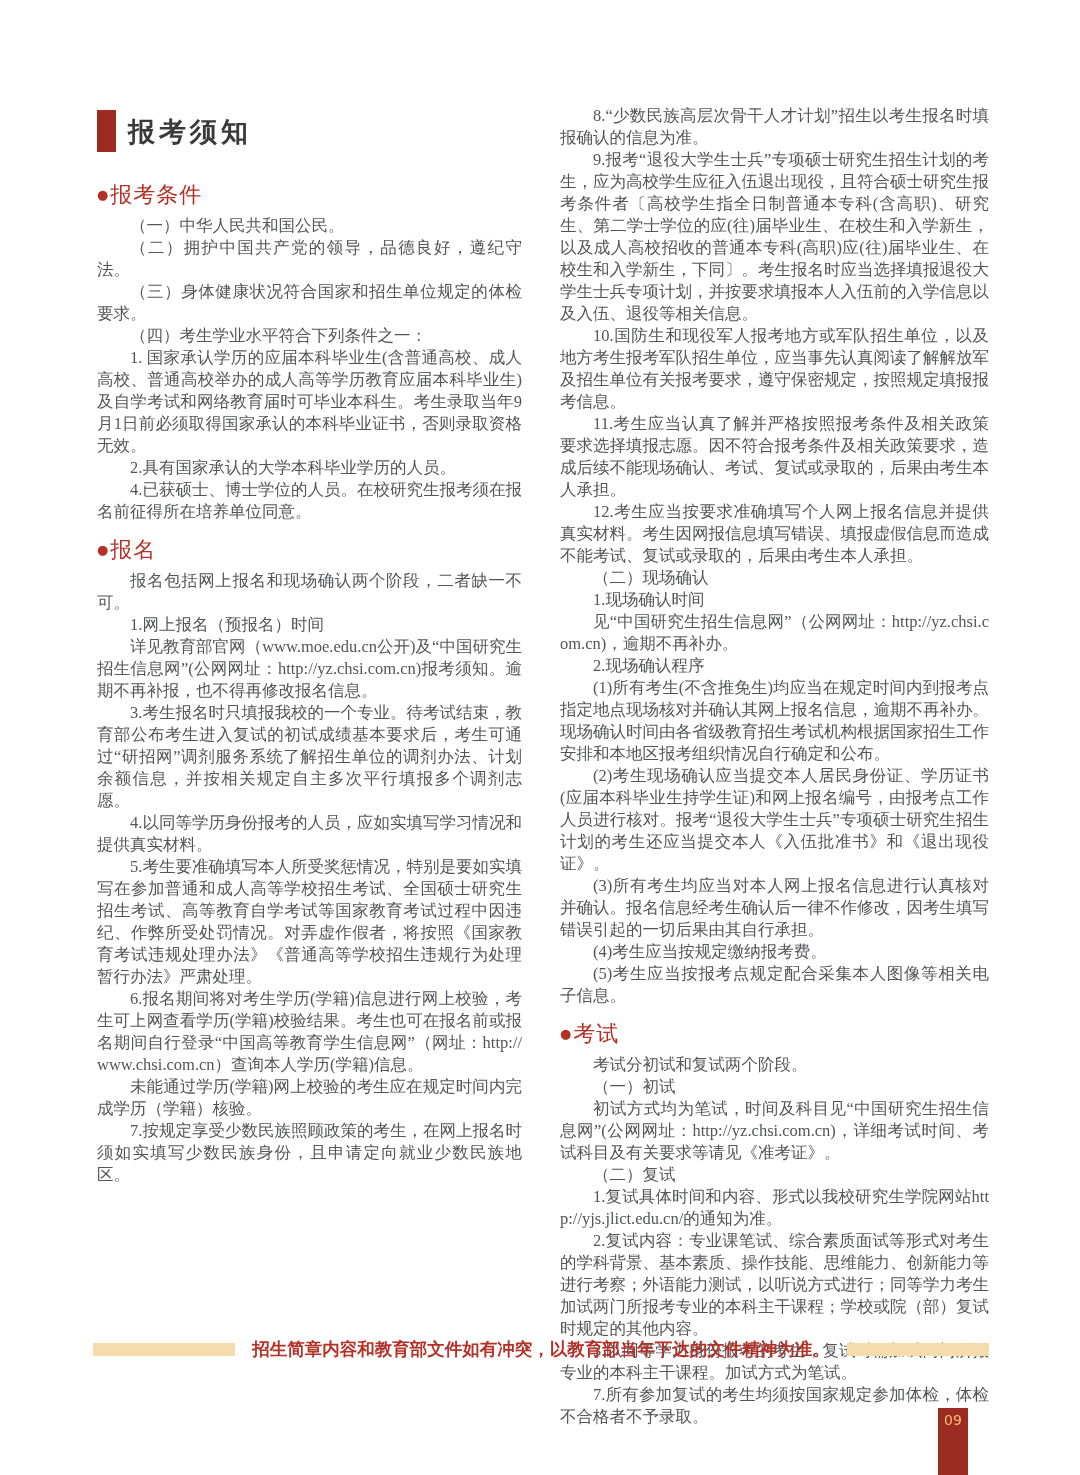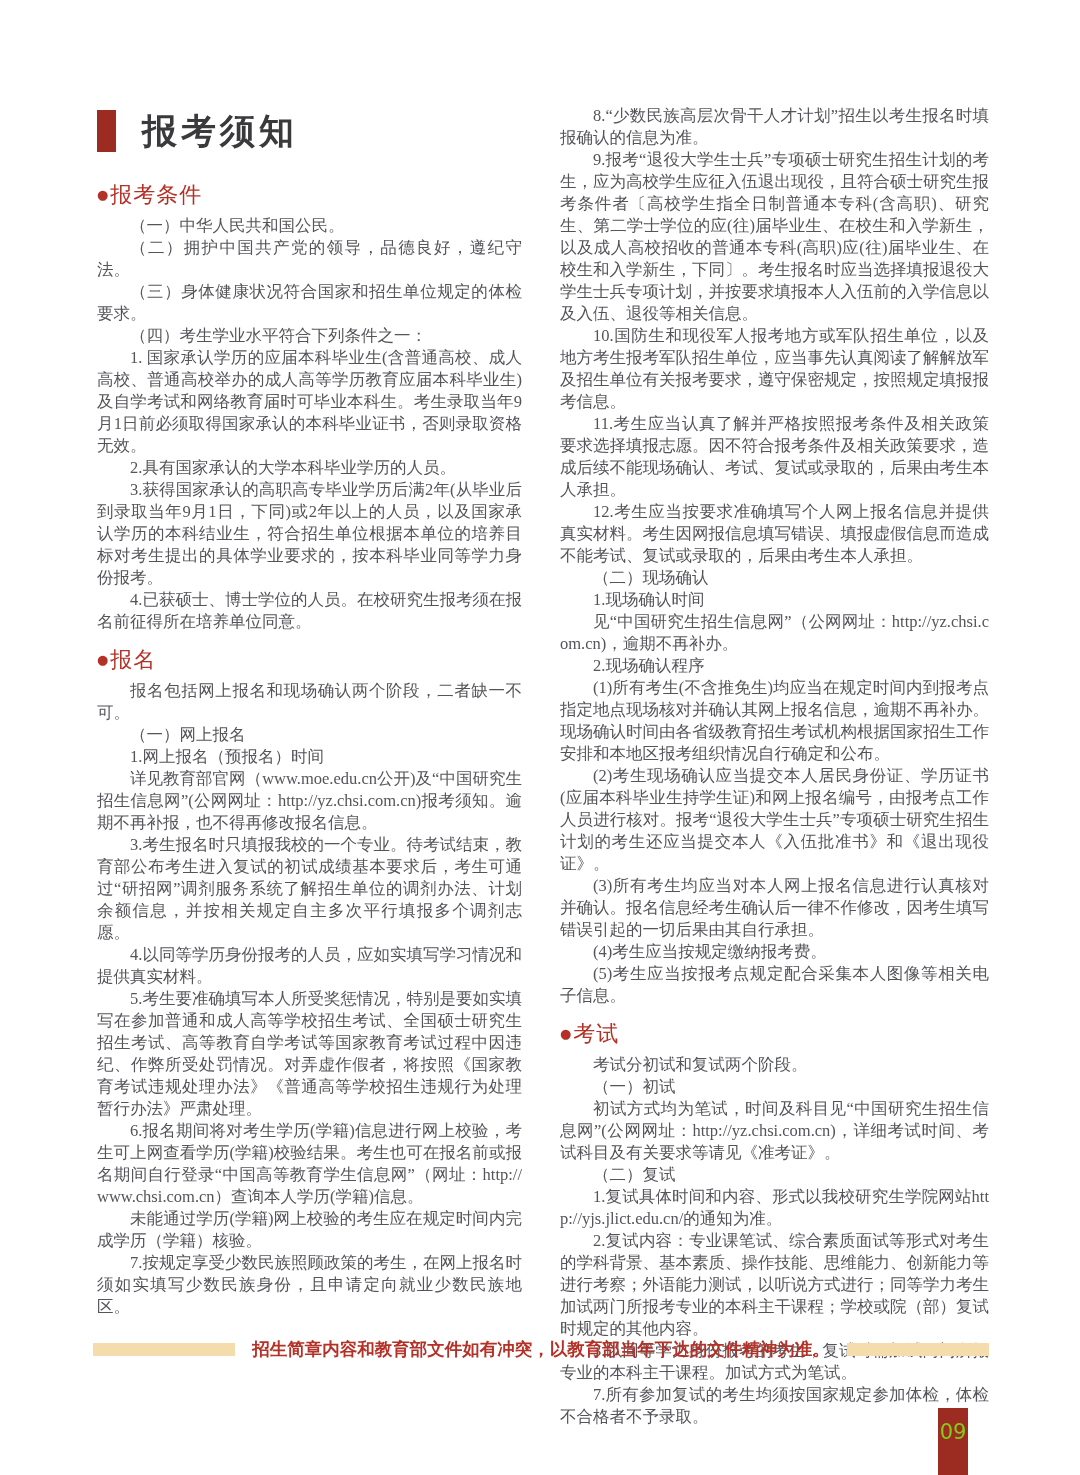--- a/index.html
+++ b/index.html
@@ -7,21 +7,21 @@
     width:1080px;height:1475px;position:relative;background:#ffffff;
     font-family:"DejaVu Sans","Liberation Sans",sans-serif;
     -webkit-font-smoothing:antialiased;
   }
   .page{position:absolute;inset:0;overflow:hidden;}
 
   
   .hdr{position:absolute;left:97px;top:110px;display:flex;align-items:center;}
   .hdr .marker{display:inline-block;width:19px;height:42px;background:var(--accent-dark);}
   .hdr h1{
-    margin:0 0 0 26px;font-size:35px;font-weight:bold;color:#3a3a3c;
+    margin:0 0 0 12px;font-size:27px;font-weight:bold;color:#3a3a3c;
     letter-spacing:4px;line-height:1;
   }
 
   
   .col{position:absolute;width:425px;}
   .col-left{left:97px;top:182px;}
   .col-right{left:560px;top:105px;width:429px;}
 
   .col h2{
     margin:14px 0 7px 0;font-size:22px;line-height:26px;font-weight:normal;
@@ -44,46 +44,44 @@
     margin:0;flex:1;text-align:center;font-size:17.5px;font-weight:700;
     color:var(--accent);line-height:22px;
   }
 
   
   .page-num{
     position:absolute;left:938px;top:1408px;width:30px;height:67px;
     background:var(--accent-dark);text-align:center;
   }
   .page-num span{
-    display:block;margin-top:15px;font-size:21px;color:#84cc16;line-height:18px;
+    display:block;margin-top:3px;font-size:14px;color:#fdba74;line-height:18px;
   }
 </style>
 </head>
 <body>
 
 <div class="page">
 
   <header class="hdr">
     <span class="marker"></span>
     <h1>报考须知</h1>
   </header>
 
   <div class="col col-left">
       <h2><span class="bullet">●</span><span>报考条件</span></h2>
       <p>（一）中华人民共和国公民。</p>
       <p>（二）拥护中国共产党的领导，品德良好，遵纪守法。</p>
       <p>（三）身体健康状况符合国家和招生单位规定的体检要求。</p>
       <p>（四）考生学业水平符合下列条件之一：</p>
       <p>1. 国家承认学历的应届本科毕业生(含普通高校、成人高校、普通高校举办的成人高等学历教育应届本科毕业生)及自学考试和网络教育届时可毕业本科生。考生录取当年9月1日前必须取得国家承认的本科毕业证书，否则录取资格无效。</p>
       <p>2.具有国家承认的大学本科毕业学历的人员。</p>
-      <p>3.获得国家承认的高职高专毕业学历后满2年(从毕业后到录取当年9月1日，下同)或2年以上的人员，以及国家承认学历的本科结业生，符合招生单位根据本单位的培养目标对考生提出的具体学业要求的，按本科毕业同等学力身份报考。</p>
       <p>4.已获硕士、博士学位的人员。在校研究生报考须在报名前征得所在培养单位同意。</p>
       <h2><span class="bullet">●</span><span>报名</span></h2>
       <p>报名包括网上报名和现场确认两个阶段，二者缺一不可。</p>
-      <p>（一）网上报名</p>
       <p>1.网上报名（预报名）时间</p>
       <p>详见教育部官网（www.moe.edu.cn公开)及“中国研究生招生信息网”(公网网址：http://yz.chsi.com.cn)报考须知。逾期不再补报，也不得再修改报名信息。</p>
       <p>3.考生报名时只填报我校的一个专业。待考试结束，教育部公布考生进入复试的初试成绩基本要求后，考生可通过“研招网”调剂服务系统了解招生单位的调剂办法、计划余额信息，并按相关规定自主多次平行填报多个调剂志愿。</p>
       <p>4.以同等学历身份报考的人员，应如实填写学习情况和提供真实材料。</p>
       <p>5.考生要准确填写本人所受奖惩情况，特别是要如实填写在参加普通和成人高等学校招生考试、全国硕士研究生招生考试、高等教育自学考试等国家教育考试过程中因违纪、作弊所受处罚情况。对弄虚作假者，将按照《国家教育考试违规处理办法》《普通高等学校招生违规行为处理暂行办法》严肃处理。</p>
       <p>6.报名期间将对考生学历(学籍)信息进行网上校验，考生可上网查看学历(学籍)校验结果。考生也可在报名前或报名期间自行登录“中国高等教育学生信息网”（网址：http://www.chsi.com.cn）查询本人学历(学籍)信息。</p>
       <p>未能通过学历(学籍)网上校验的考生应在规定时间内完成学历（学籍）核验。</p>
       <p>7.按规定享受少数民族照顾政策的考生，在网上报名时须如实填写少数民族身份，且申请定向就业少数民族地区。</p>
     </div>
   <div class="col col-right">

